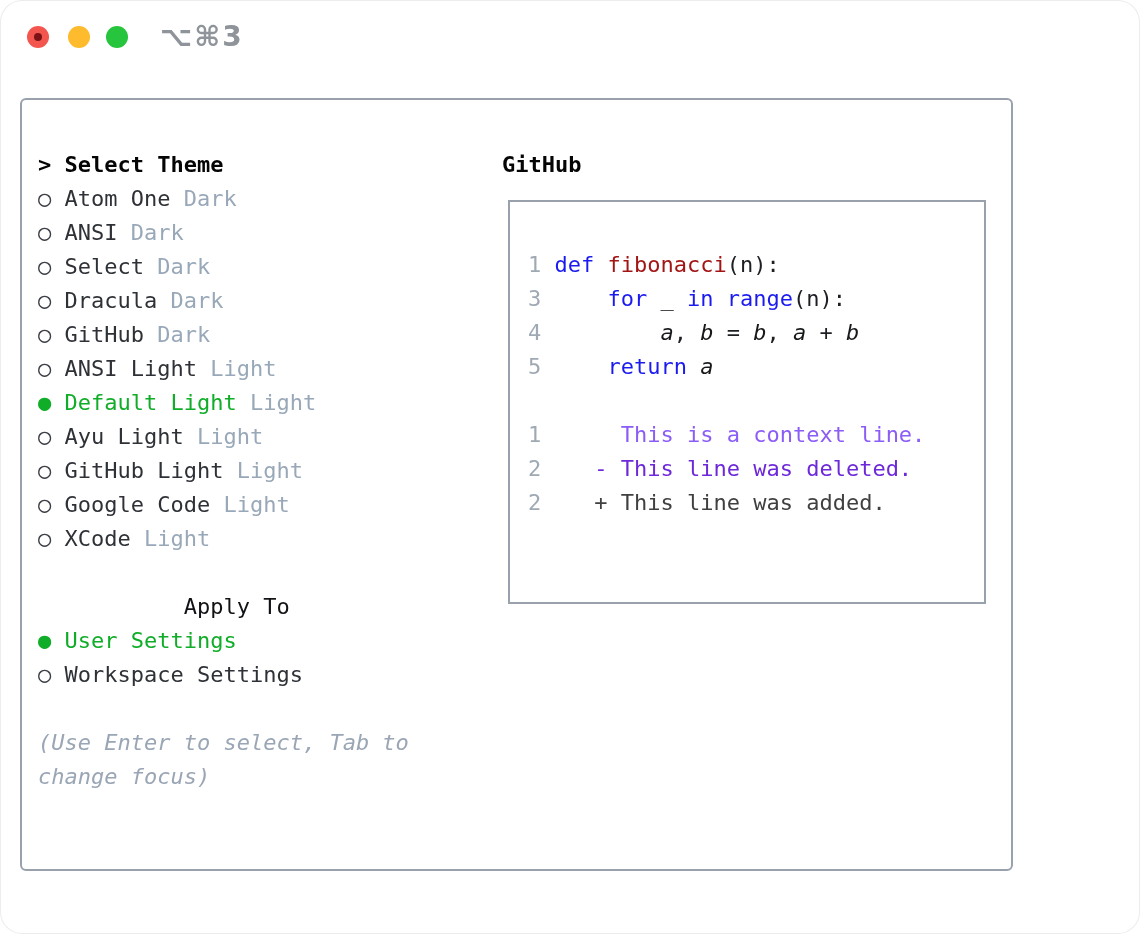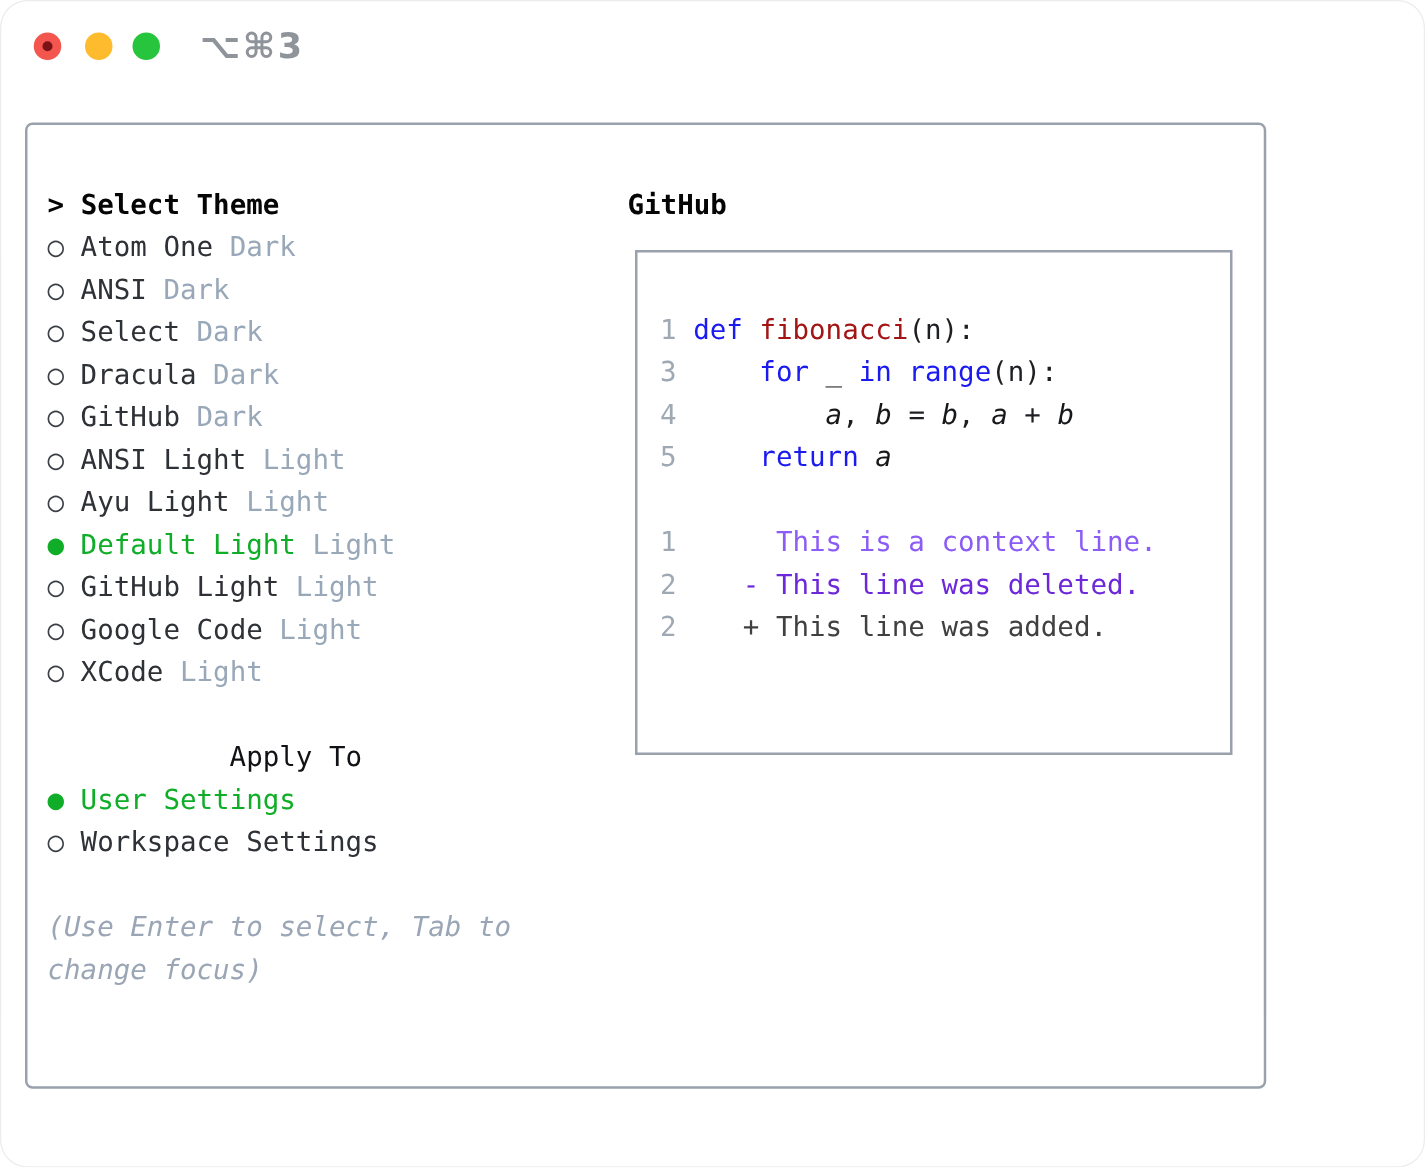--- a/index.html
+++ b/index.html
@@ -66,22 +66,22 @@
   <div class="panel">
 
     <div class="sidebar">
         <div class="line menu-title"><span>&gt; </span><span>Select Theme</span></div>
         <div class="line"><span class="bullet">○</span><span class="opt-label"> Atom One</span><span class="suffix"> Dark</span></div>
         <div class="line"><span class="bullet">○</span><span class="opt-label"> ANSI</span><span class="suffix"> Dark</span></div>
         <div class="line"><span class="bullet">○</span><span class="opt-label"> Select</span><span class="suffix"> Dark</span></div>
         <div class="line"><span class="bullet">○</span><span class="opt-label"> Dracula</span><span class="suffix"> Dark</span></div>
         <div class="line"><span class="bullet">○</span><span class="opt-label"> GitHub</span><span class="suffix"> Dark</span></div>
         <div class="line"><span class="bullet">○</span><span class="opt-label"> ANSI Light</span><span class="suffix"> Light</span></div>
+        <div class="line sel"><span class="bullet">●</span><span class="opt-label"> Default Light</span><span class="suffix"> Light</span></div>
         <div class="line"><span class="bullet">○</span><span class="opt-label"> Ayu Light</span><span class="suffix"> Light</span></div>
-        <div class="line sel"><span class="bullet">●</span><span class="opt-label"> Default Light</span><span class="suffix"> Light</span></div>
         <div class="line"><span class="bullet">○</span><span class="opt-label"> GitHub Light</span><span class="suffix"> Light</span></div>
         <div class="line"><span class="bullet">○</span><span class="opt-label"> Google Code</span><span class="suffix"> Light</span></div>
         <div class="line"><span class="bullet">○</span><span class="opt-label"> XCode</span><span class="suffix"> Light</span></div>
         <div class="line"></div>
         <div class="line section-title"><span>  Apply To</span></div>
         <div class="line sel"><span class="bullet">●</span><span class="opt-label"> User Settings</span></div>
         <div class="line"><span class="bullet">○</span><span class="opt-label"> Workspace Settings</span></div>
         <div class="line"></div>
         <div class="line hint">(Use Enter to select, Tab to</div>
         <div class="line hint">change focus)</div>

